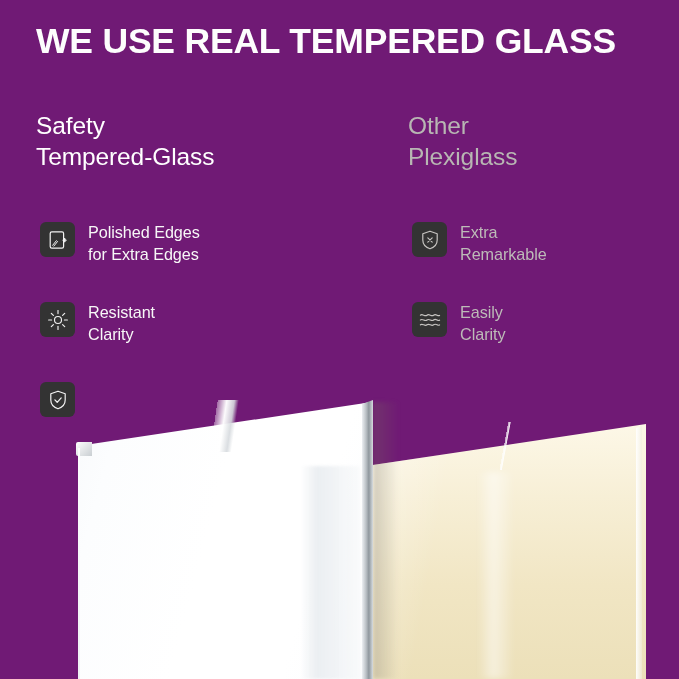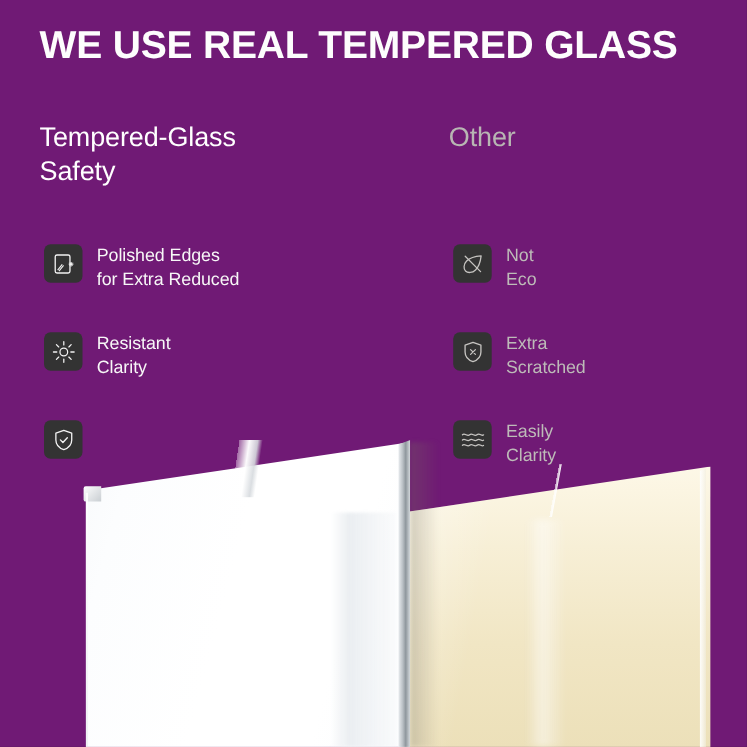--- a/index.html
+++ b/index.html
@@ -170,39 +170,39 @@
 </style>
 </head>
 <body>
 
 <div id="stage">
 
   <div class="headline">WE USE REAL TEMPERED GLASS</div>
 
   <div class="col col-left">
     <div class="col-title">
+      <span class="lbl-line">Safety</span>
       <span class="lbl-line">Tempered-Glass</span>
-      <span class="lbl-line">Safety</span>
     </div>
 
     <div class="rows">
 
       <div class="row">
         <div class="icon-tile">
           <svg width="22" height="22" viewBox="0 0 22 22" fill="none" stroke="#f2f2f2" stroke-width="1.2">
             <rect x="3.2" y="2.8" width="13.4" height="16.4" rx="1.6"></rect>
             <path d="M5.4 16.6 L9.6 11.4" stroke-width="1"></path>
             <path d="M6.6 17.4 L10.8 12.2" stroke-width="1"></path>
             <path d="M17.6 9.1 L17.6 13.3 M15.5 11.2 L19.7 11.2" stroke-width="1.1"></path>
             <path d="M16.2 9.8 L19 12.6 M19 9.8 L16.2 12.6" stroke-width="0.8"></path>
           </svg>
         </div>
         <div class="row-label">
           <span class="lbl-line">Polished Edges</span>
-          <span class="lbl-line">for Extra Reduced</span>
+          <span class="lbl-line">for Extra Edges</span>
         </div>
       </div>
 
       <div class="row">
         <div class="icon-tile">
           <svg width="22" height="22" viewBox="0 0 22 22" fill="none" stroke="#f2f2f2" stroke-width="1.15" stroke-linecap="round">
             <circle cx="11" cy="11" r="3.5"></circle>
             <path d="M11 1.6 L11 4.6"></path>
             <path d="M11 17.4 L11 20.4"></path>
             <path d="M1.6 11 L4.6 11"></path>
@@ -227,47 +227,36 @@
           </svg>
         </div>
       </div>
 
     </div>
   </div>
 
   <div class="col col-right">
     <div class="col-title">
       <span class="lbl-line">Other</span>
+      <span class="lbl-line">Plexiglass</span>
     </div>
 
     <div class="rows">
 
-      <div class="row">
-        <div class="icon-tile">
-          <svg width="22" height="22" viewBox="0 0 22 22" fill="none" stroke="#c6c4c1" stroke-width="1.15" stroke-linecap="round" stroke-linejoin="round">
-            <path d="M18.4 3.6 C18.4 3.6 17.4 12.3 13.3 16.4 C10.4 19.3 6.1 19.3 4.2 17.4 C2.3 15.5 2.3 11.2 5.2 8.3 C9.3 4.2 18.4 3.6 18.4 3.6 Z"></path>
-            <path d="M3.9 3.9 L17.9 17.9" stroke-width="1.15"></path>
-          </svg>
-        </div>
-        <div class="row-label">
-          <span class="lbl-line">Not</span>
-          <span class="lbl-line">Eco</span>
-        </div>
-      </div>
 
       <div class="row">
         <div class="icon-tile">
           <svg width="22" height="22" viewBox="0 0 22 22" fill="none" stroke="#c6c4c1" stroke-width="1.2" stroke-linecap="round" stroke-linejoin="round">
             <path d="M11 2.2 L18.2 4.8 V11 C18.2 15.4 15 18.4 11 19.8 C7 18.4 3.8 15.4 3.8 11 V4.8 Z"></path>
             <path d="M8.8 8.8 L13.2 13.2 M13.2 8.8 L8.8 13.2" stroke-width="1.15"></path>
           </svg>
         </div>
         <div class="row-label">
           <span class="lbl-line">Extra</span>
-          <span class="lbl-line">Scratched</span>
+          <span class="lbl-line">Remarkable</span>
         </div>
       </div>
 
       <div class="row">
         <div class="icon-tile">
           <svg width="24" height="22" viewBox="0 0 24 22" fill="none" stroke="#c6c4c1" stroke-width="1.15" stroke-linecap="round">
             <path d="M2.4 6.2 C4.6 4.2 6.8 8.2 9 6.2 C11.2 4.2 13.4 8.2 15.6 6.2 C18.0 4.1 20 8.0 21.6 6.3"></path>
             <path d="M2.4 11 C4.6 9 6.8 13 9 11 C11.2 9 13.4 13 15.6 11 C18.0 8.9 20 12.8 21.6 11.1"></path>
             <path d="M2.4 15.8 C4.6 13.8 6.8 17.8 9 15.8 C11.2 13.8 13.4 17.8 15.6 15.8 C18.0 13.7 20 17.6 21.6 15.9"></path>
           </svg>

